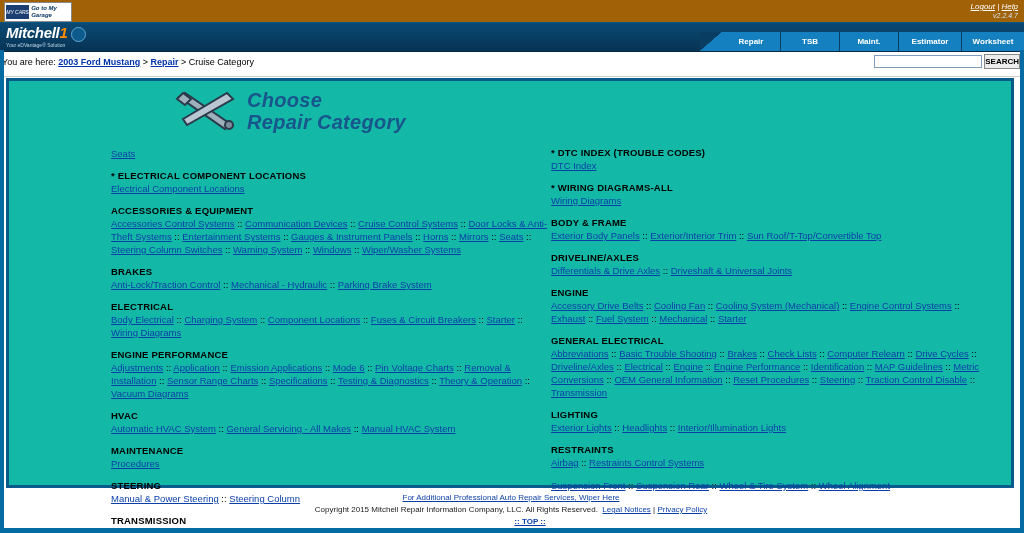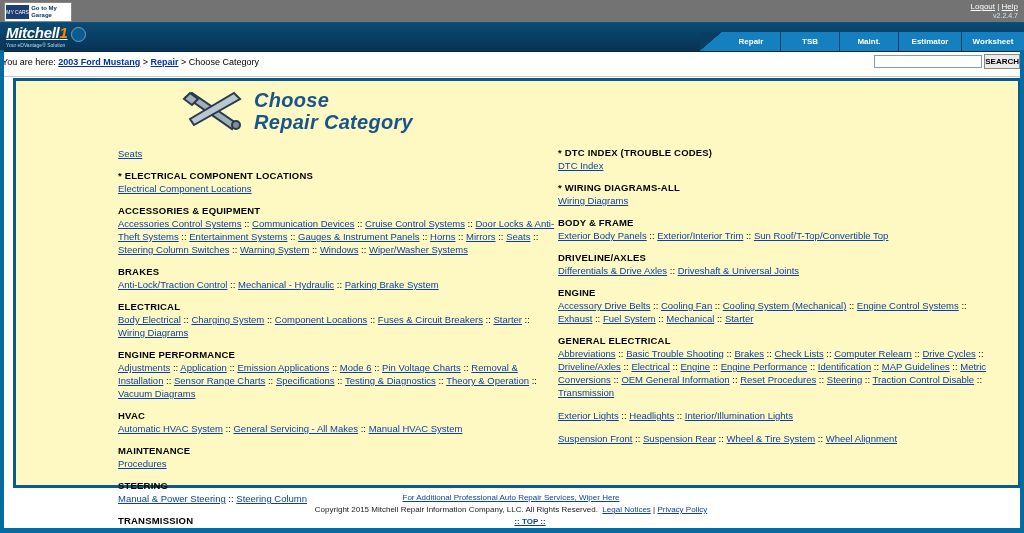--- a/index.html
+++ b/index.html
@@ -19,22 +19,23 @@
     position: relative;
     width: 1024px;
     height: 533px;
     background: #ffffff;
   }
 
   
   .topbar {
     position: relative;
     height: 22px;
-    background: #737373;
+    background: #a16207;
     border-bottom: 1px solid #04557f;
+    font-style: italic;
   }
   .mycars {
     position: absolute;
     left: 4px;
     top: 2px;
     width: 66px;
     height: 18px;
     background: #ffffff;
     border: 1px solid #888888;
     display: flex;
@@ -90,21 +91,20 @@
     left: 6px;
     top: 2px;
     color: #ffffff;
   }
   .brand .b1 {
     font-size: 15px;
     font-weight: bold;
     font-style: italic;
     letter-spacing: -0.3px;
     line-height: 15px;
-    text-decoration: underline;
   }
   .brand .b1 .dot {
     color: #ff8c00;
   }
   .brand .b2 {
     font-size: 5px;
     line-height: 6px;
     color: #bcd6e8;
   }
   .brand .circle {
@@ -184,26 +184,26 @@
     font-weight: bold;
     padding: 0 0;
     border: 1px solid #8a8a8a;
     background: #ececec;
     cursor: pointer;
   }
 
   
   .frame {
     position: absolute;
-    left: 13px;
+    left: 6px;
     top: 78px;
     width: 1008px;
     height: 410px;
     border: 3px solid #0a5a8c;
-    background: #fef9c3;
+    background: #14b8a6;
     box-sizing: border-box;
   }
   .title-area {
     position: relative;
     height: 62px;
   }
   .wrench {
     position: absolute;
     left: 160px;
     top: 8px;
@@ -337,21 +337,21 @@
     </div>
   </div>
 
   <div class="crumbrow">
     <div class="crumb">
       <span>You are here:</span>
       <a href="#">2003 Ford Mustang</a>
       <span class="sep">&gt;</span>
       <a href="#">Repair</a>
       <span class="sep">&gt;</span>
-      <span>Choose Category</span>
+      <span>Cruise Category</span>
     </div>
     <div class="searchbox">
       <input type="text" placeholder="" style="">
       <button>SEARCH</button>
     </div>
   </div>
 
   <div class="frame">
     <div class="title-area">
       <svg class="wrench" viewBox="0 0 80 44">
@@ -428,21 +428,26 @@
           </div>
           <div class="group">
             <div class="group-head">ENGINE</div>
             <div class="group-links"><a href="#">Accessory Drive Belts</a><span class="dsep"> :: </span><a href="#">Cooling Fan</a><span class="dsep"> :: </span><a href="#">Cooling System (Mechanical)</a><span class="dsep"> :: </span><a href="#">Engine Control Systems</a><span class="dsep"> :: </span><a href="#">Exhaust</a><span class="dsep"> :: </span><a href="#">Fuel System</a><span class="dsep"> :: </span><a href="#">Mechanical</a><span class="dsep"> :: </span><a href="#">Starter</a></div>
           </div>
           <div class="group">
             <div class="group-head">GENERAL ELECTRICAL</div>
             <div class="group-links"><a href="#">Abbreviations</a><span class="dsep"> :: </span><a href="#">Basic Trouble Shooting</a><span class="dsep"> :: </span><a href="#">Brakes</a><span class="dsep"> :: </span><a href="#">Check Lists</a><span class="dsep"> :: </span><a href="#">Computer Relearn</a><span class="dsep"> :: </span><a href="#">Drive Cycles</a><span class="dsep"> :: </span><a href="#">Driveline/Axles</a><span class="dsep"> :: </span><a href="#">Electrical</a><span class="dsep"> :: </span><a href="#">Engine</a><span class="dsep"> :: </span><a href="#">Engine Performance</a><span class="dsep"> :: </span><a href="#">Identification</a><span class="dsep"> :: </span><a href="#">MAP Guidelines</a><span class="dsep"> :: </span><a href="#">Metric Conversions</a><span class="dsep"> :: </span><a href="#">OEM General Information</a><span class="dsep"> :: </span><a href="#">Reset Procedures</a><span class="dsep"> :: </span><a href="#">Steering</a><span class="dsep"> :: </span><a href="#">Traction Control Disable</a><span class="dsep"> :: </span><a href="#">Transmission</a></div>
           </div>
           <div class="group">
+            <div class="group-head">LIGHTING</div>
             <div class="group-links"><a href="#">Exterior Lights</a><span class="dsep"> :: </span><a href="#">Headlights</a><span class="dsep"> :: </span><a href="#">Interior/Illumination Lights</a></div>
+          </div>
+          <div class="group">
+            <div class="group-head">RESTRAINTS</div>
+            <div class="group-links"><a href="#">Airbag</a><span class="dsep"> :: </span><a href="#">Restraints Control Systems</a></div>
           </div>
           <div class="group">
             <div class="group-links"><a href="#">Suspension Front</a><span class="dsep"> :: </span><a href="#">Suspension Rear</a><span class="dsep"> :: </span><a href="#">Wheel &amp; Tire System</a><span class="dsep"> :: </span><a href="#">Wheel Alignment</a></div>
           </div>
         </div>
     </div>
   </div>
 
   <div class="footer">
     <div class="proline"><a href="#">For Additional Professional Auto Repair Services, Wiper Here</a></div>

